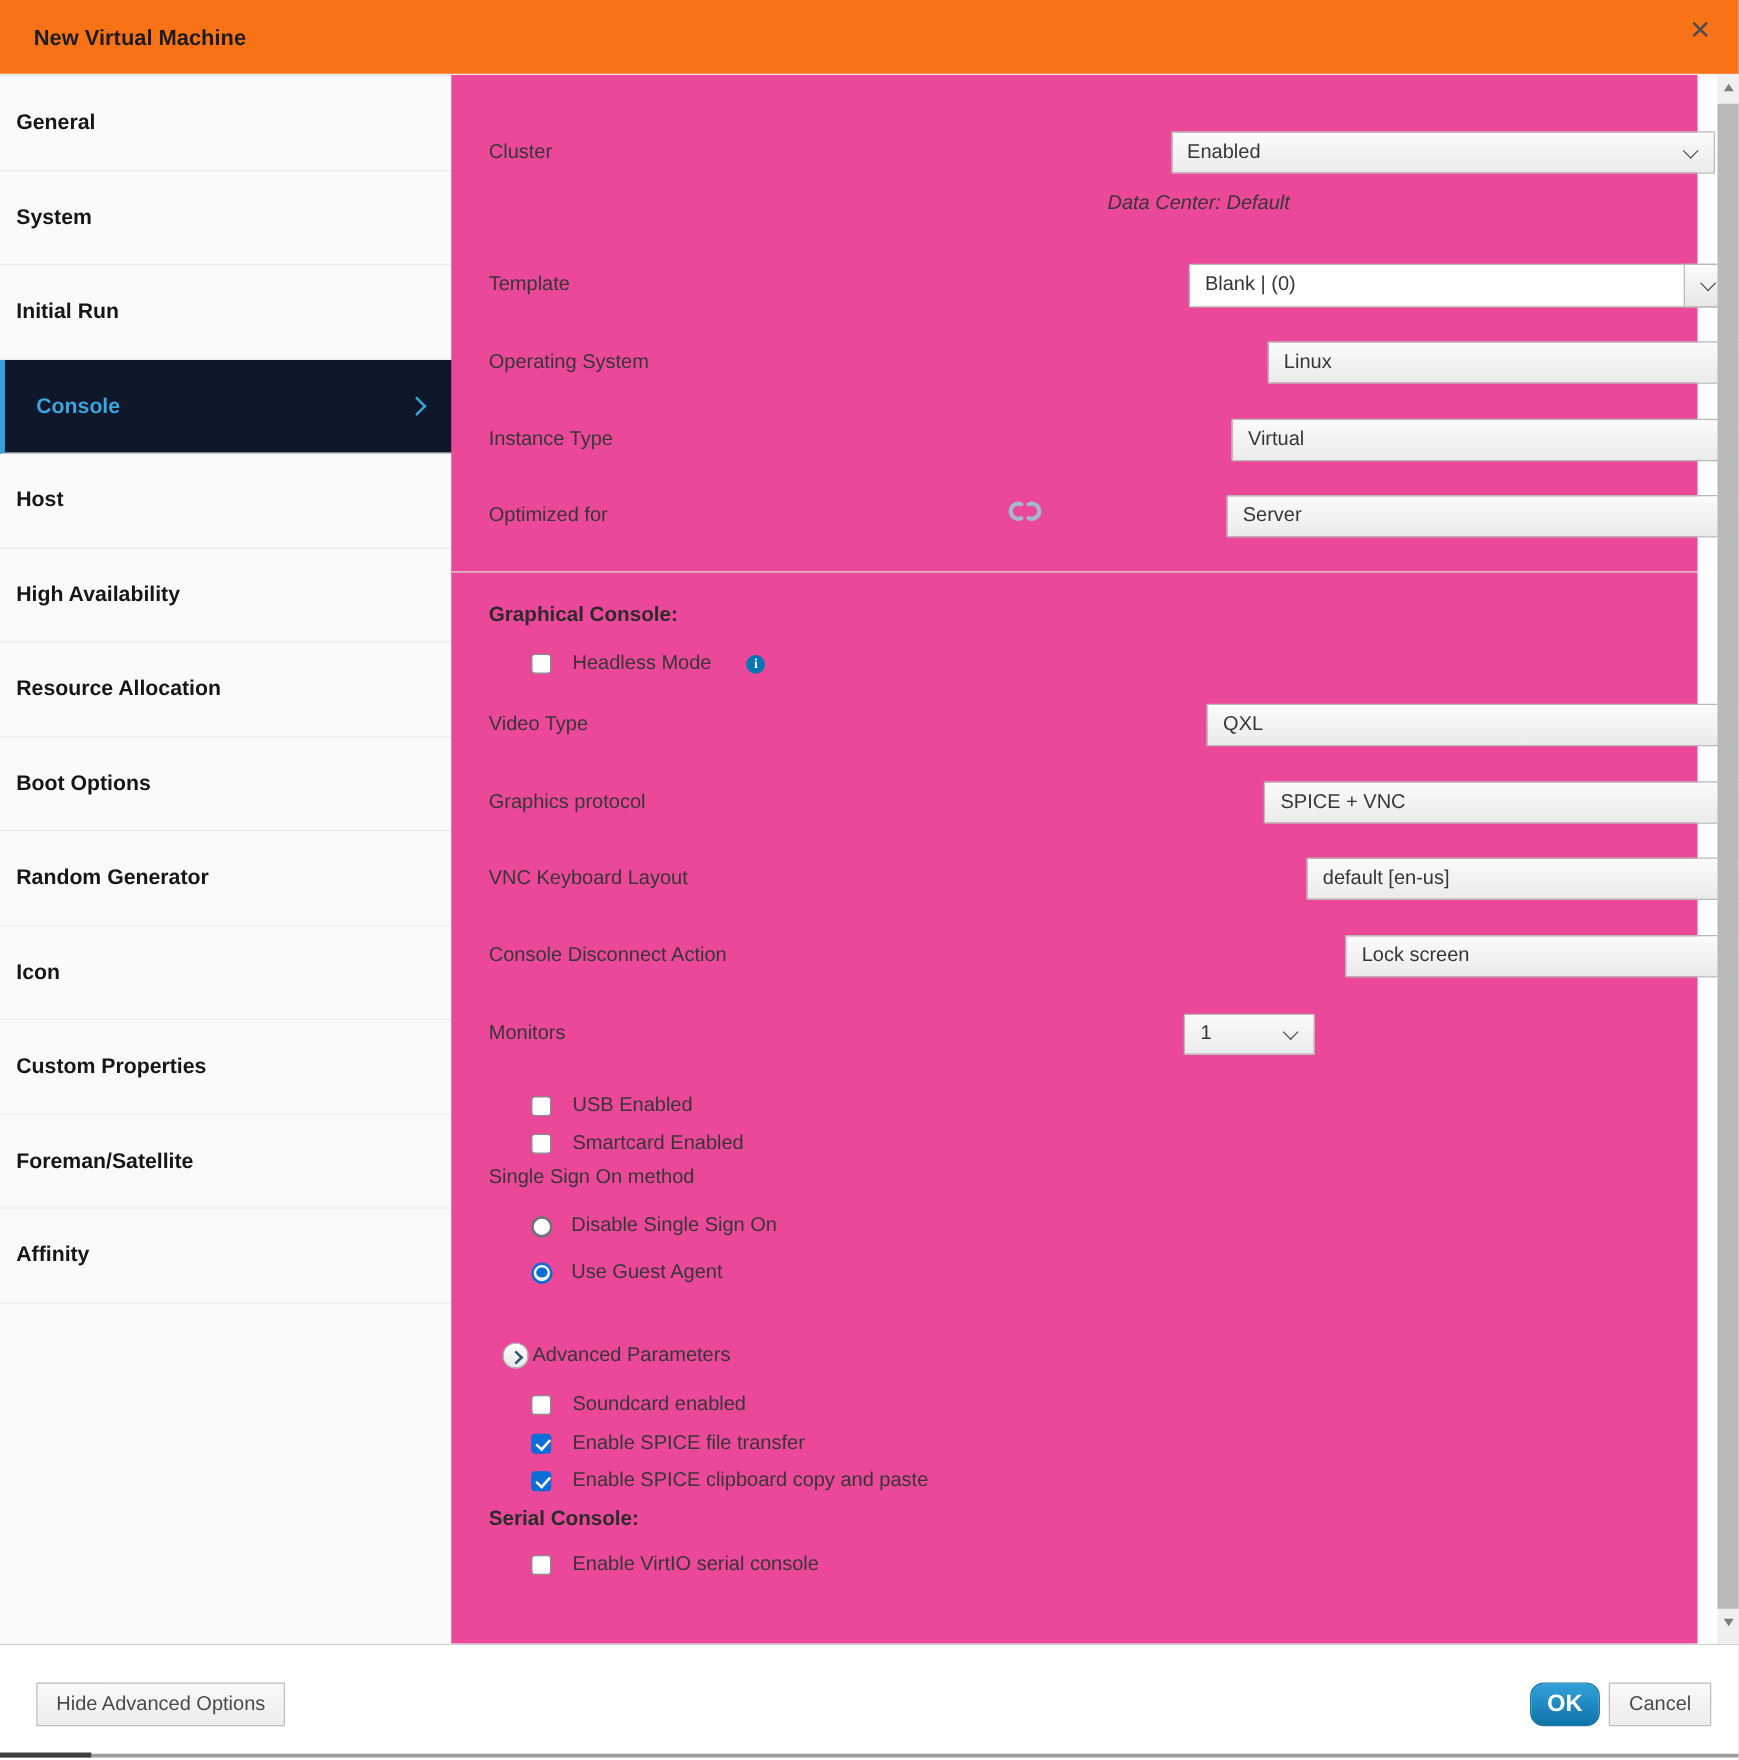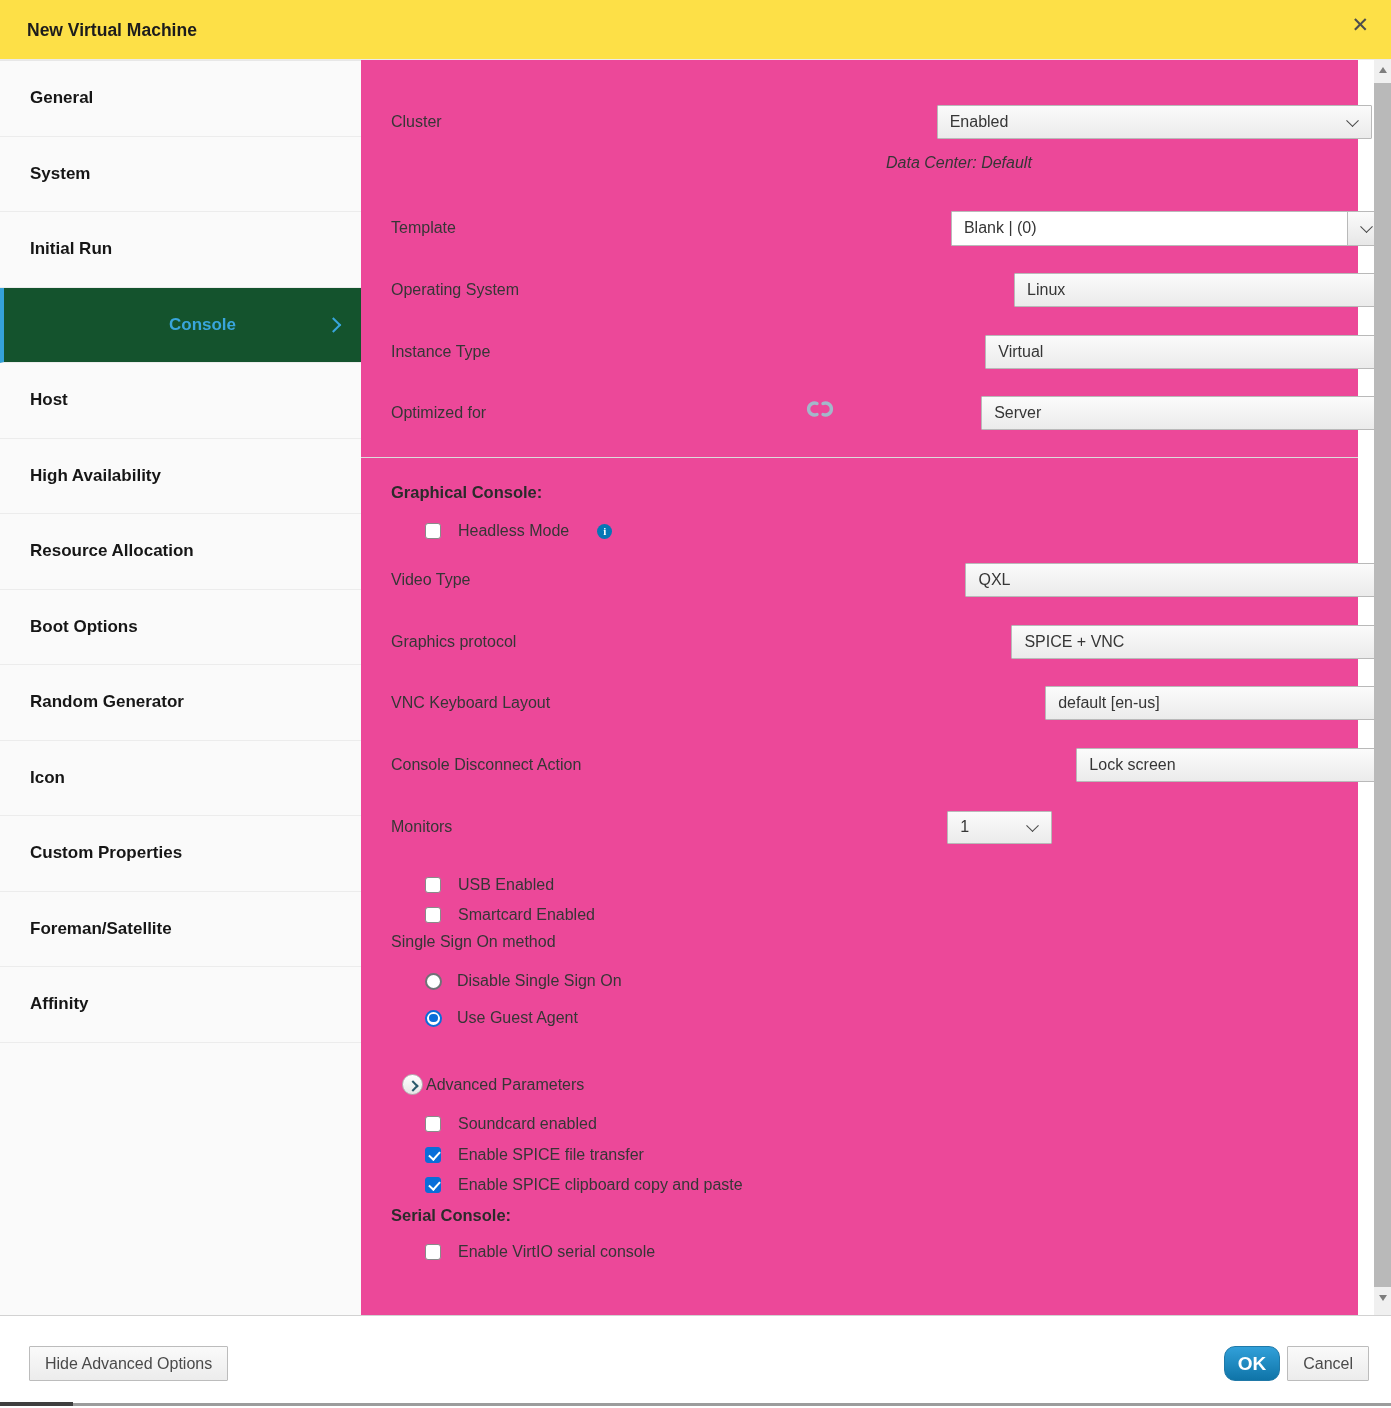--- a/index.html
+++ b/index.html
@@ -5,28 +5,28 @@
   * { box-sizing: border-box; }
   html,body { margin:0; padding:0; }
   body {
     font-family: "Liberation Sans", sans-serif;
     width:1391px; height:1408px; position:relative; background:#fff; overflow:hidden;
     color:#363636;
   }
   .dialog { position:absolute; inset:0; }
 
   
-  .header { position:absolute; top:0; left:0; right:0; height:60px; background:#fde047; border-bottom:1px solid #ebebeb; }
+  .header { position:absolute; top:0; left:0; right:0; height:60px; background:#f97316; border-bottom:1px solid #ebebeb; }
   .header .title { position:absolute; left:27px; top:0; line-height:60px; font-size:17.5px; font-weight:700; color:#1c1c1c; }
   .close-x { position:absolute; right:22px; top:14px; font-size:21px; color:#4d4d4d; cursor:pointer; line-height:1; font-weight:400; }
 
   
   .sidebar { position:absolute; left:0; top:60px; width:377px; height:1255px; background:#fafafa; border-right:1px solid #d4d4d4; border-top:1px solid #e7e7e7; }
-  .side-item { position:relative; height:75.5px; display:flex; align-items:center; padding-left:30px; border-bottom:1px solid #ececec; font-size:17px; font-weight:700; color:#161616; cursor:pointer; }
-  .side-item.selected { background:#14532d; border-left:4px solid #35a2d9; padding-left:25px; color:#39a5dc;justify-content:center; }
+  .side-item { position:relative; height:75.5px; display:flex; align-items:center; padding-left:13px; border-bottom:1px solid #ececec; font-size:17px; font-weight:700; color:#161616; cursor:pointer; }
+  .side-item.selected { background:#0f172a; border-left:4px solid #35a2d9; padding-left:25px; color:#39a5dc; }
   .side-chevron { position:absolute; right:37px; top:50%; width:11px; height:11px; border-top:2.6px solid #39a5dc; border-right:2.6px solid #39a5dc; transform:translateY(-50%) rotate(45deg); }
 
   
   .content { position:absolute; left:361px; top:60px; width:997px; height:1255px; background:#ec4899; }
   .row { position:absolute; left:30px; width:930px; height:34px; display:flex; align-items:center; }
   .row .lbl { font-size:16px; color:#363636; }
   .ctrl { position:absolute; left:495px; top:0; width:435px; }
   .ctrl-small { width:105px !important; }
 
   .select { position:relative; height:34px; background:linear-gradient(to bottom,#fbfbfb,#ebebeb); border:1px solid #b9b9b9; border-radius:1px; display:flex; align-items:center; padding:0 34px 0 12px; font-size:16px; color:#363636; cursor:pointer; }

